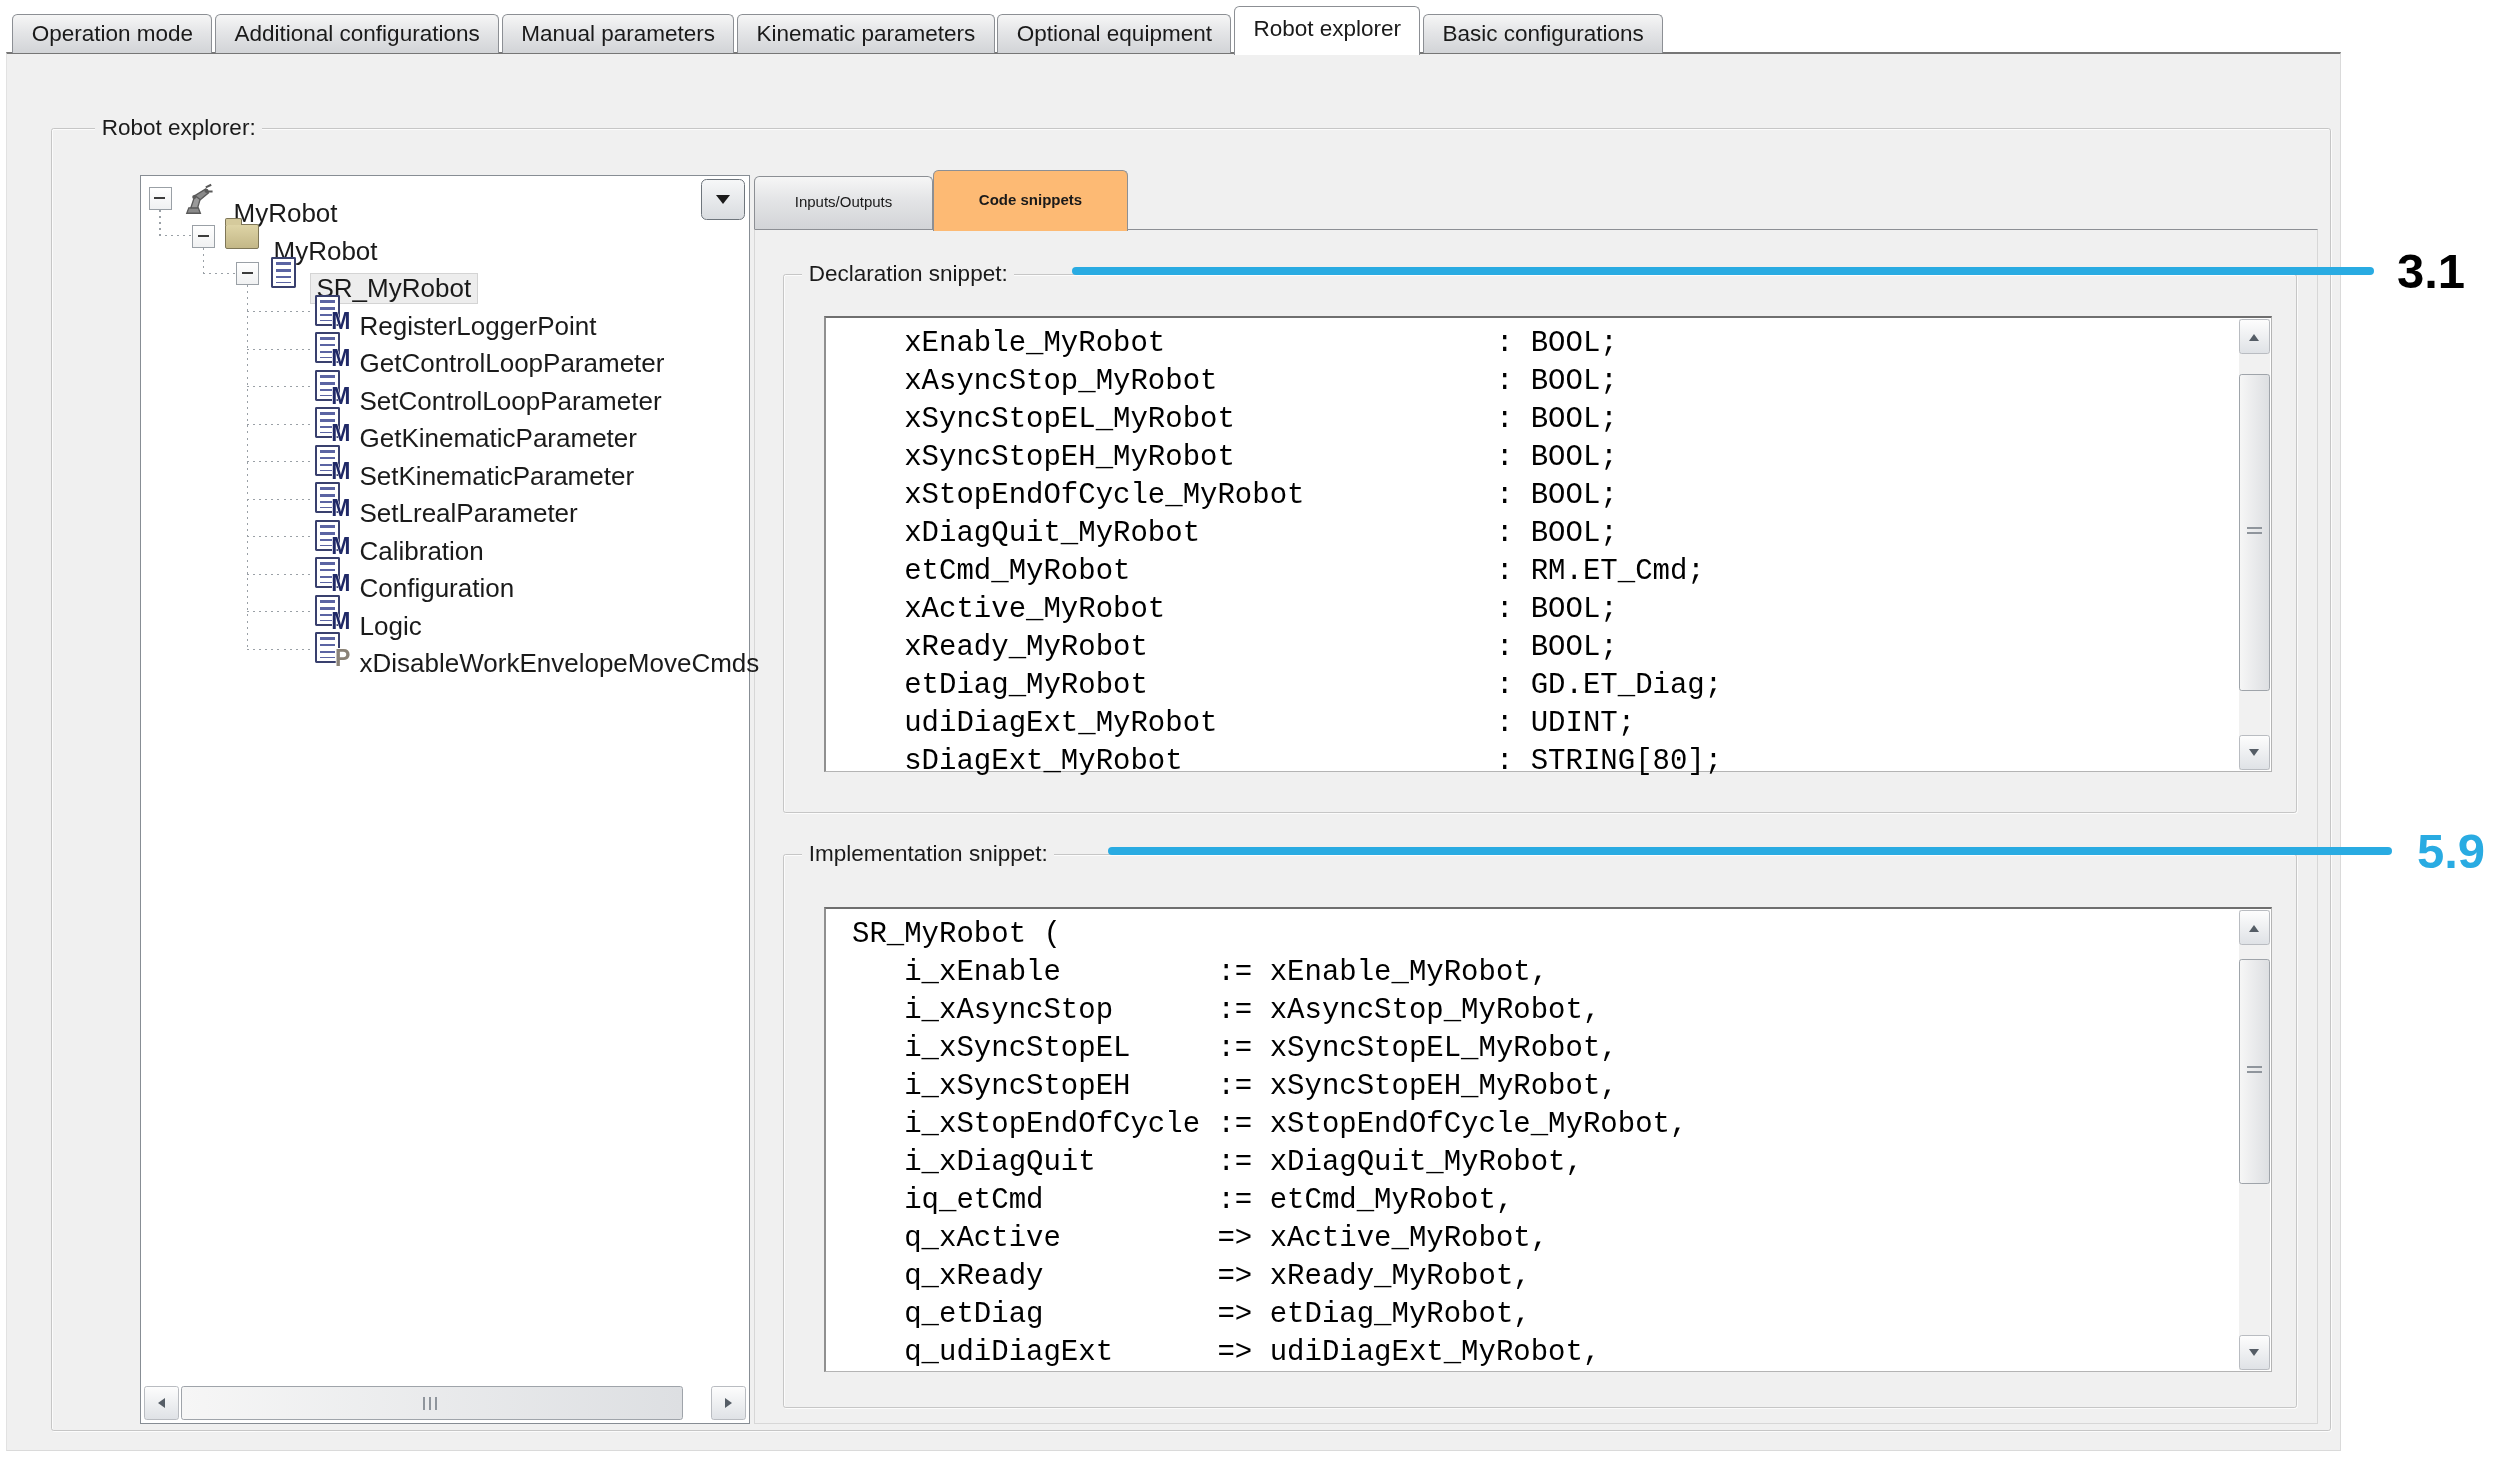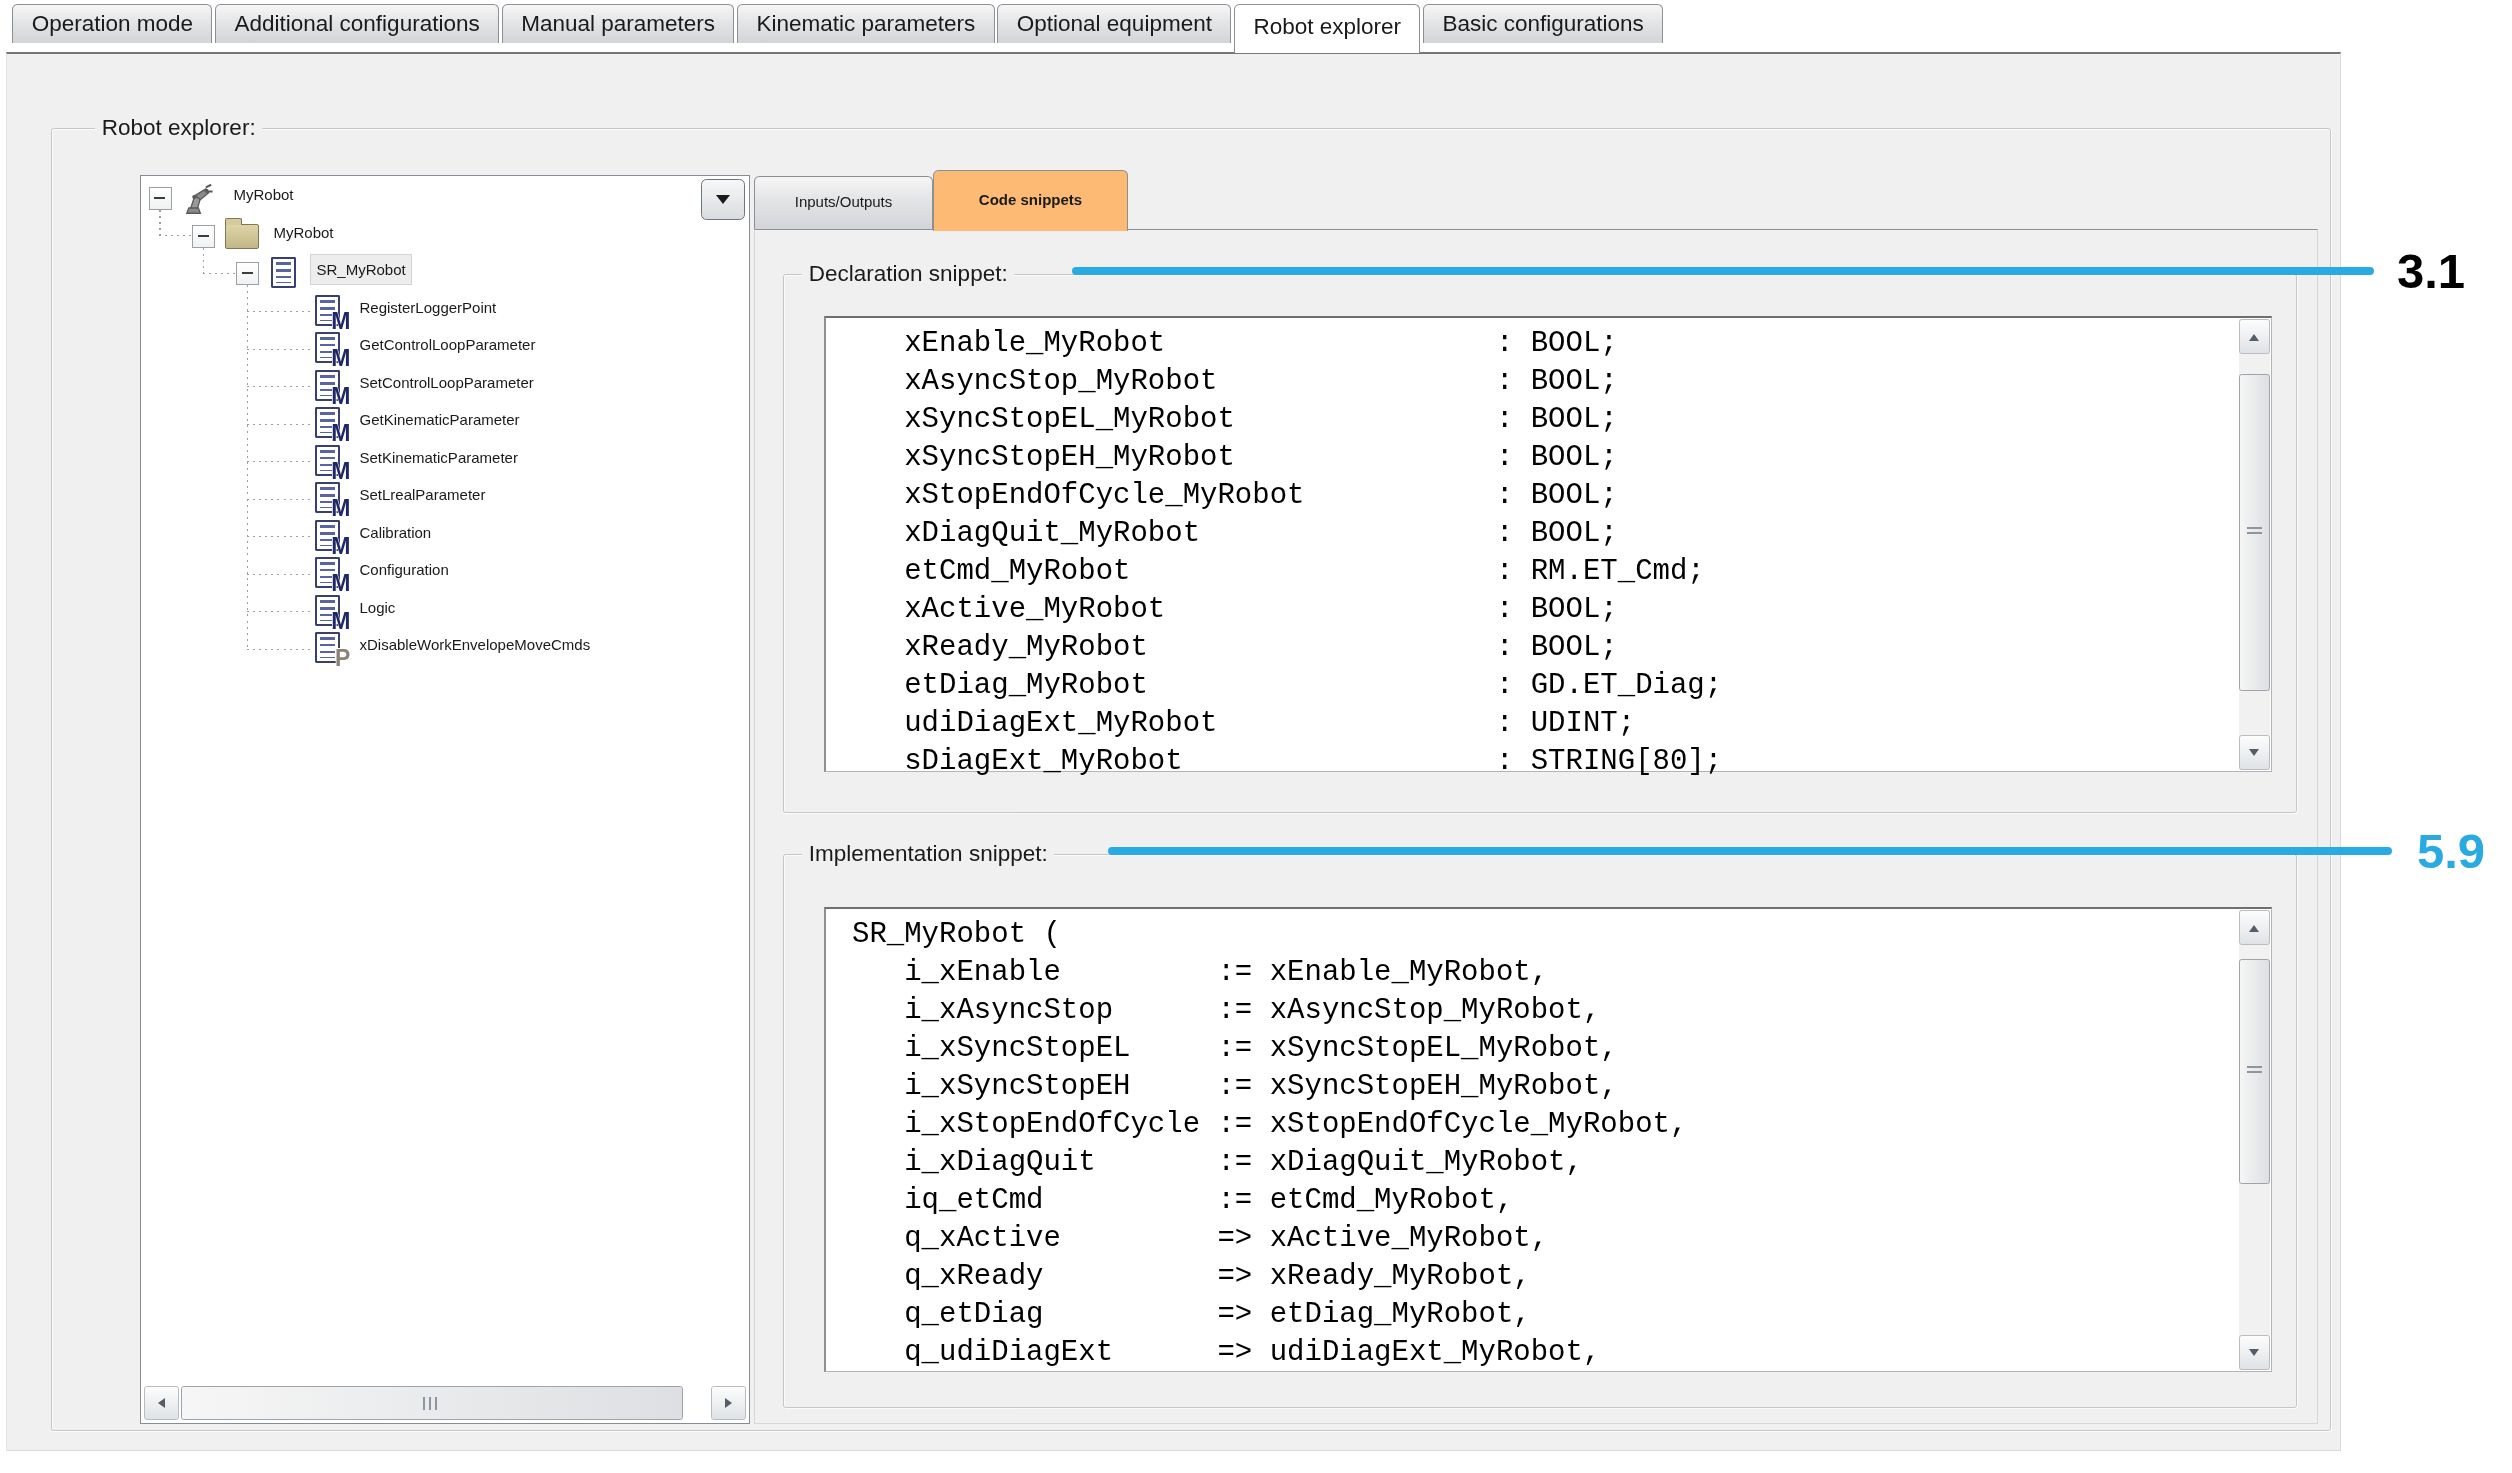--- a/index.html
+++ b/index.html
@@ -1,20 +1,20 @@
 <!DOCTYPE html>
 <html style="font-size:11px"><head>
 <meta charset="utf-8">
 <style>
   html,body{margin:0;padding:0;background:#ffffff;}
   .screen{position:relative;width:2512px;height:1474px;background:#ffffff;
           font-family:"Liberation Sans",sans-serif;color:#1a1a1a;overflow:hidden;}
 
   
-  .tabstrip{position:absolute;left:12.3px;top:4.1px;height:49px;display:flex;z-index:3;}
+  .tabstrip{position:absolute;left:12.3px;top:4.1px;height:49px;display:flex;align-items:flex-end;z-index:3;}
   .tab{height:38px;line-height:38px;padding:0 18.4px;margin-right:2.7px;font-size:22.5px;
        background:linear-gradient(#f6f6f6,#e4e5e7 45%,#d2d4d7);
        border:1.4px solid #8c8f94;border-bottom:none;border-radius:5.5px 5.5px 0 0;
        white-space:nowrap;cursor:default;}
   .tab.active{background:#ffffff;height:48px;line-height:44px;margin-bottom:-2px;z-index:4;position:relative;}
 
   
   .main-panel{position:absolute;left:5.5px;top:52px;width:2335px;height:1399px;background:#f0f0f0;
               border-top:2.7px solid #767676;border-left:1.4px solid #e2e2e2;border-right:1.4px solid #dadada;
               border-bottom:1.4px solid #dadada;box-sizing:border-box;z-index:1;}
@@ -22,21 +22,21 @@
   
   .groupbox{position:absolute;border:0.7px solid #c6c6c6;border-radius:2.7px;
             box-shadow:inset 0.7px 0.7px 0 #ffffff, 0.7px 0.7px 0 #ffffff;z-index:1;}
   .group-label{position:absolute;background:#f0f0f0;padding:0 6.8px;font-size:22.5px;line-height:30px;
                white-space:nowrap;z-index:2;}
 
   
   .tree{position:absolute;left:140px;top:175px;width:610px;height:1249px;background:#ffffff;
         border:1.4px solid #878d94;box-sizing:border-box;z-index:2;}
   .tree-row{position:absolute;left:0;height:38px;width:100%;}
-  .tree-label{position:absolute;top:0;font-size:15px;line-height:29px;white-space:nowrap;padding:0 5.5px;}
+  .tree-label{position:absolute;top:19px;font-size:26px;line-height:29px;white-space:nowrap;padding:0 5.5px;}
   .tree-label.selected{background:#ededed;outline:0.7px solid #d4d4d4;}
   .expander{position:absolute;width:23px;height:23px;box-sizing:border-box;border:1.4px solid #9aa0a6;
             background:linear-gradient(#ffffff,#f0f1f2);}
   .expander::after{content:"";position:absolute;left:4.8px;top:9.5px;width:11px;height:2px;background:#3c3c3c;}
   .dot-v{position:absolute;width:1.4px;background-image:repeating-linear-gradient(180deg,#9aa0a6 0 2px,transparent 2px 6.1px);}
   .dot-h{position:absolute;height:1.4px;background-image:repeating-linear-gradient(90deg,#9aa0a6 0 2px,transparent 2px 6.1px);}
 
   
   .ticon{position:absolute;width:38px;height:34px;top:2px;}
   .icon-page{position:absolute;left:4.1px;top:0;width:24.5px;height:31px;background:#ffffff;

